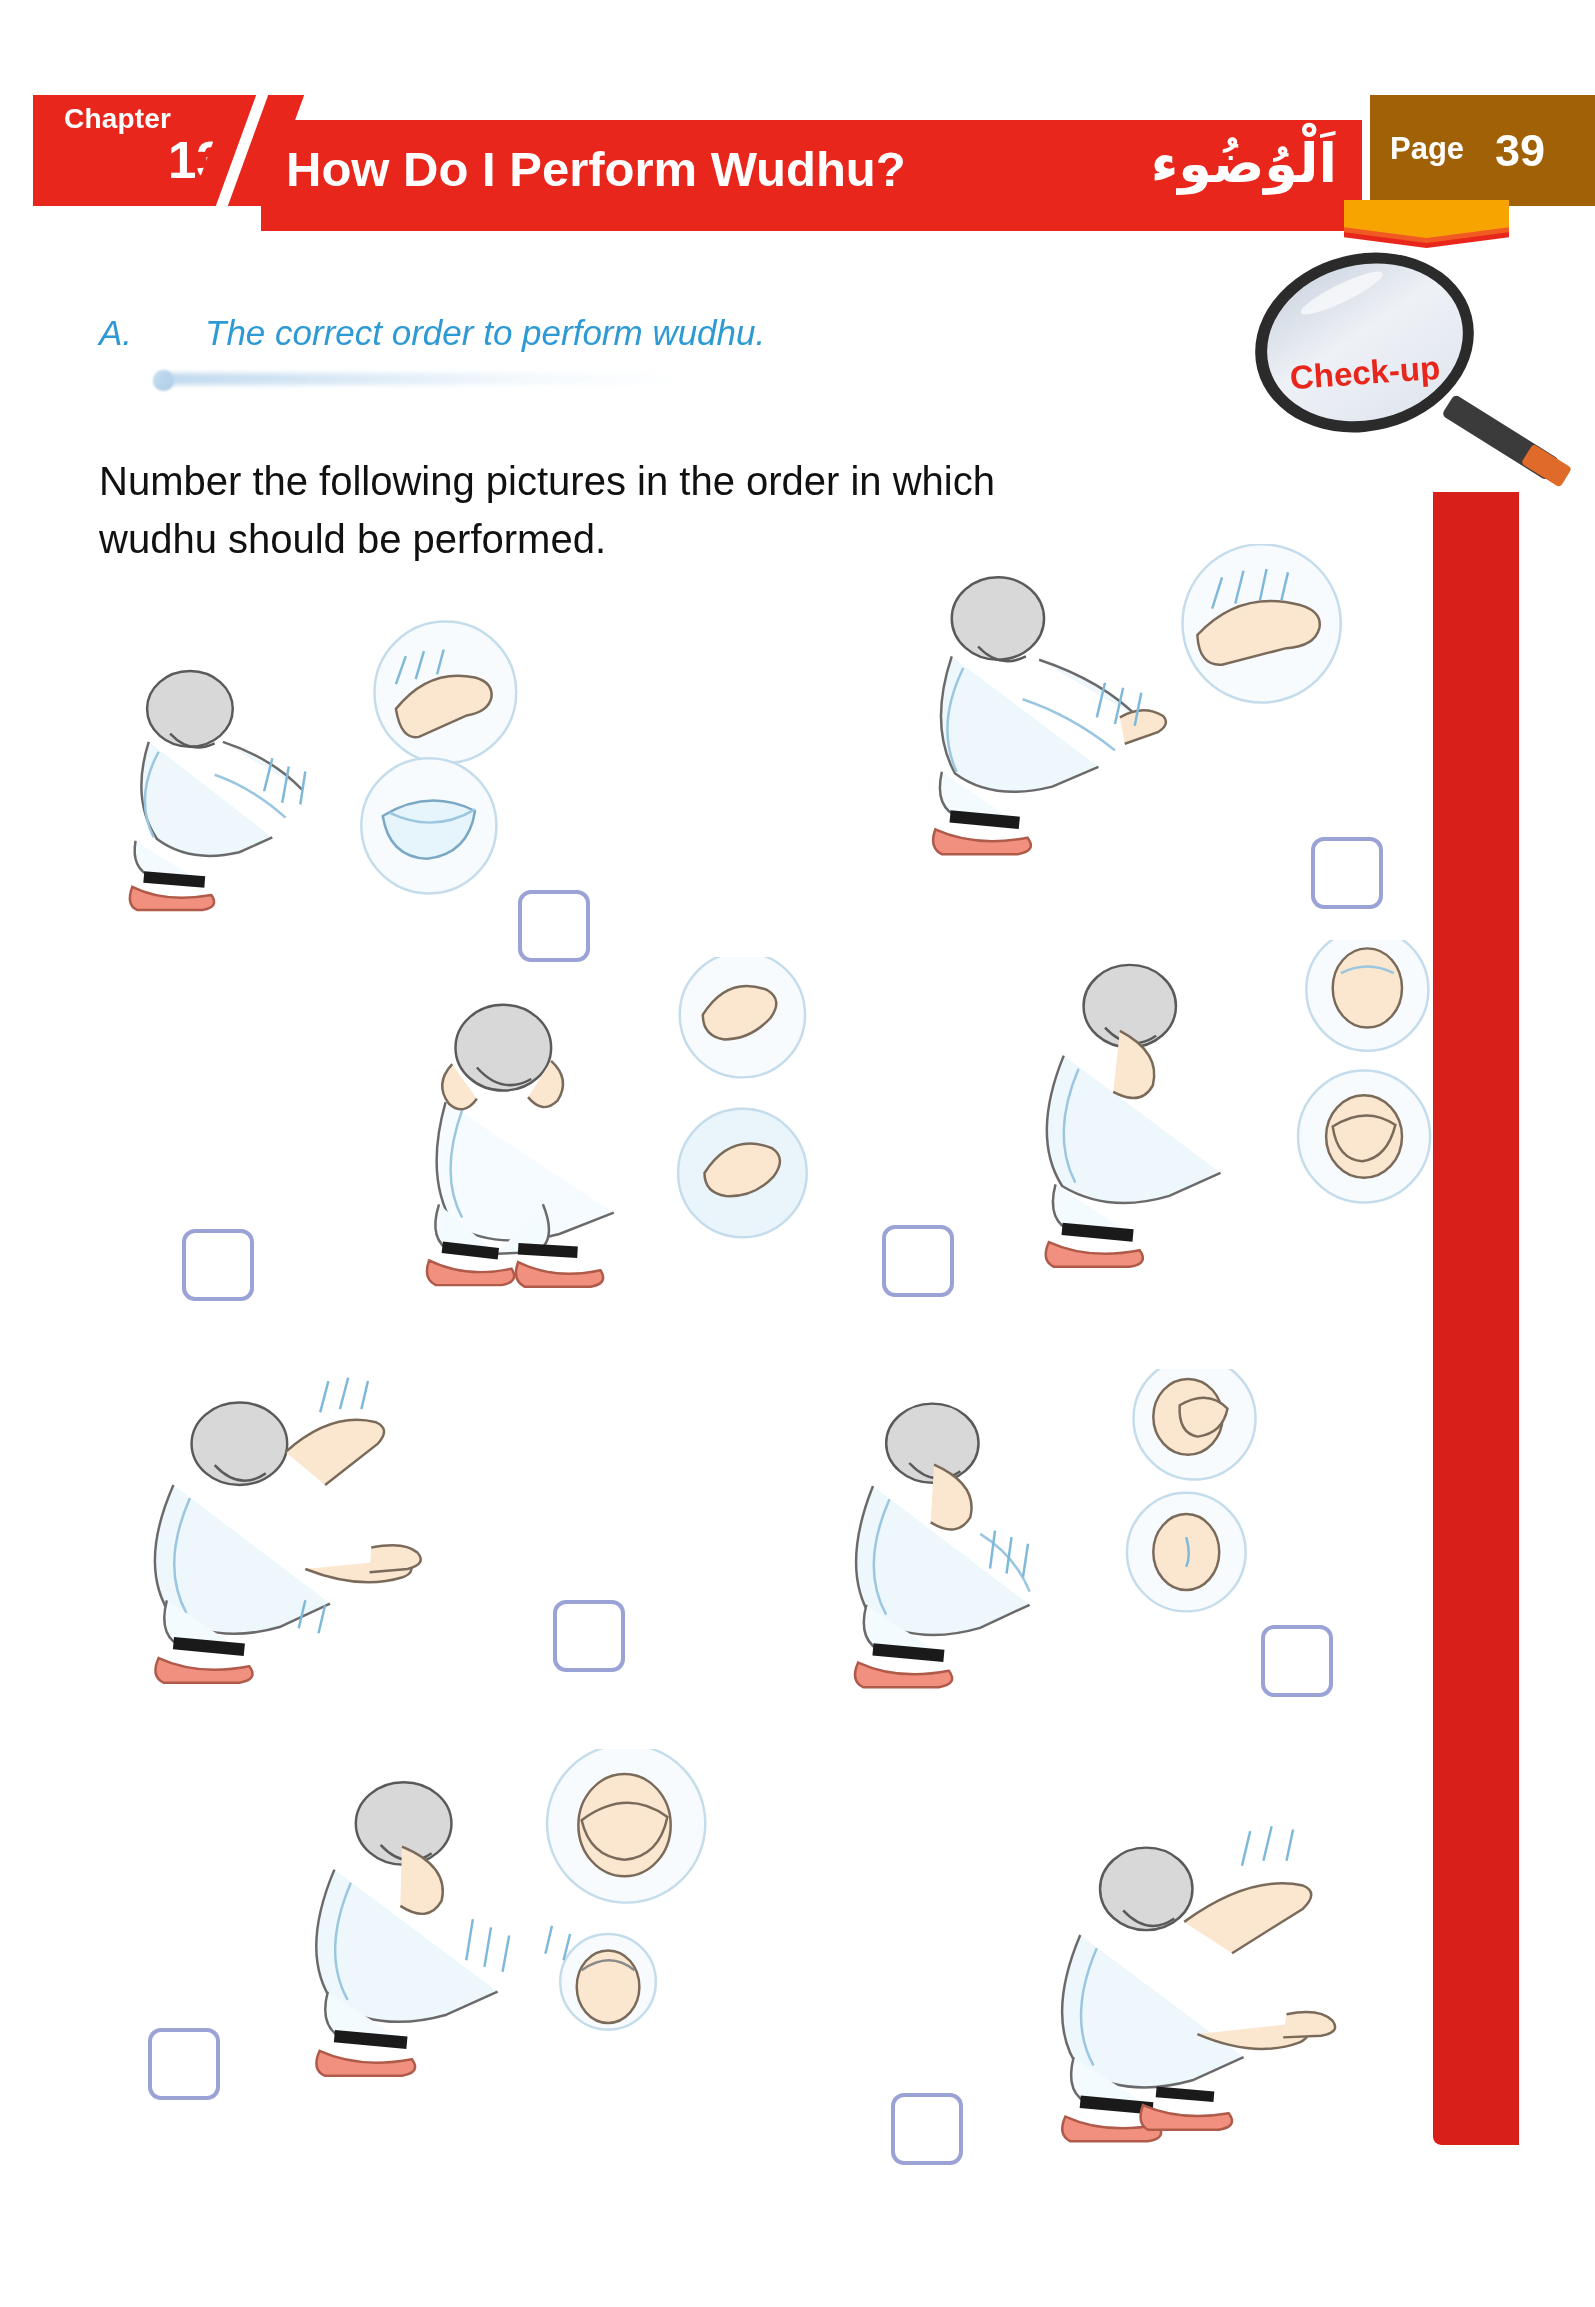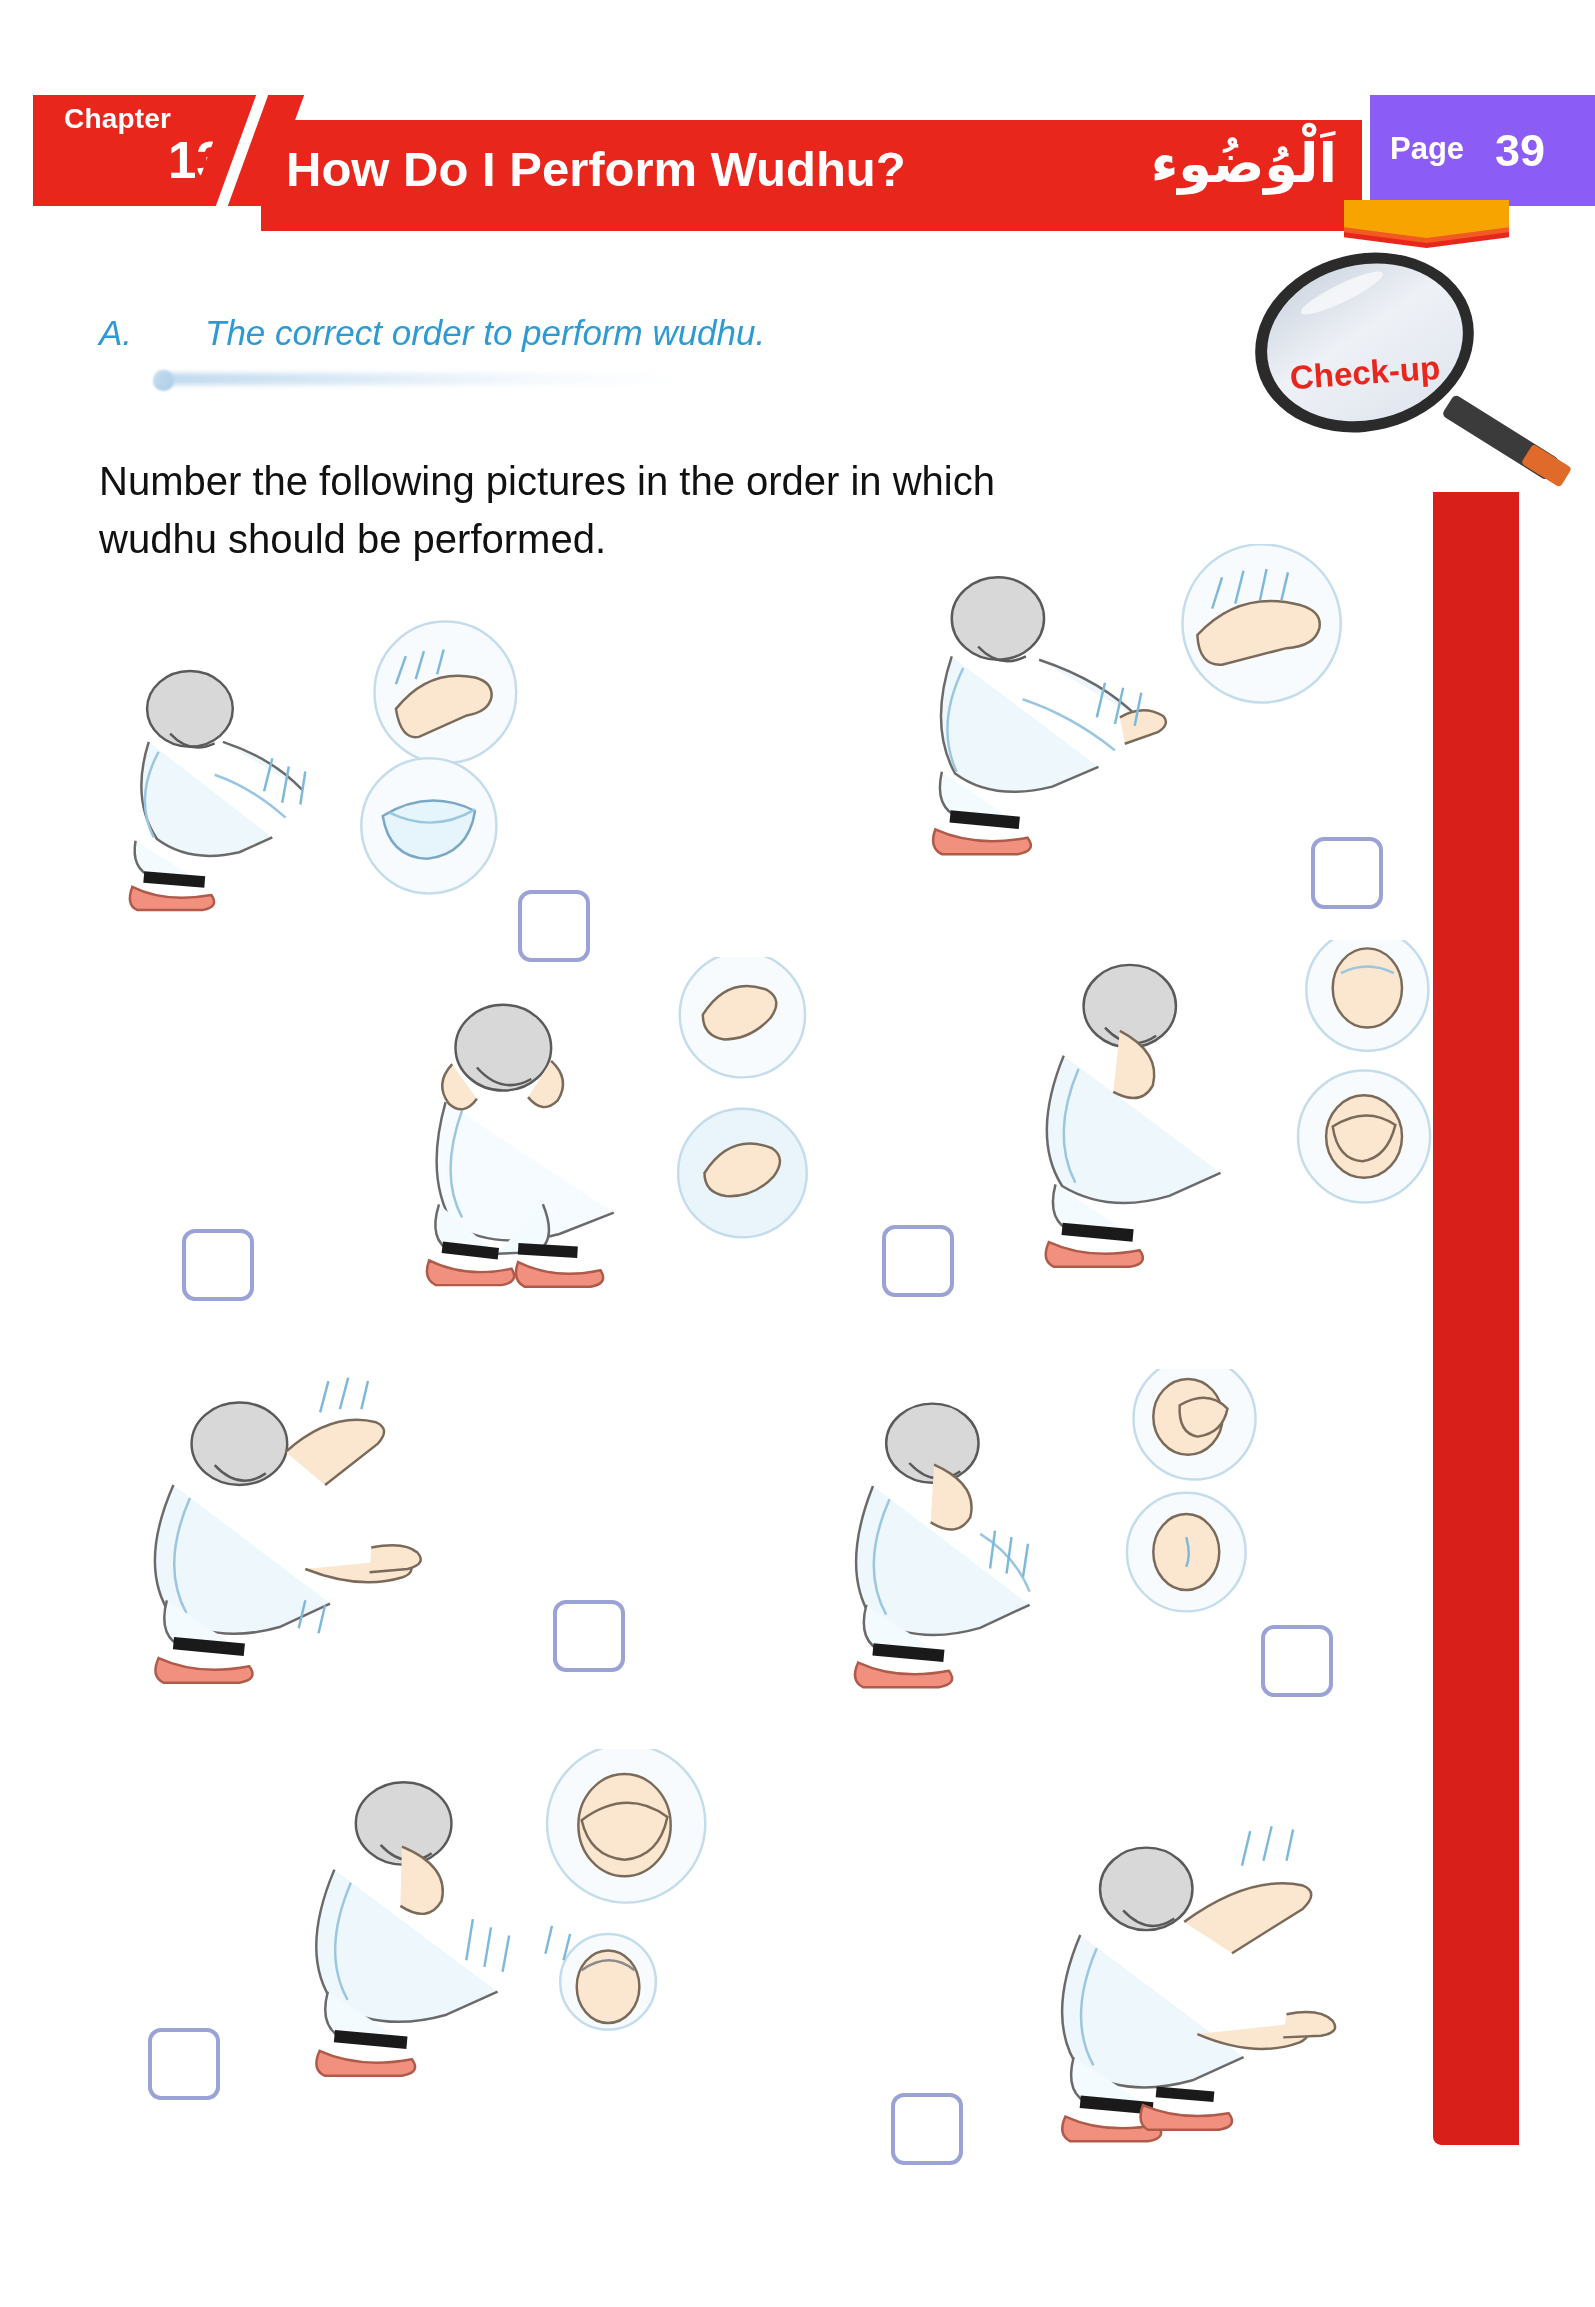--- a/index.html
+++ b/index.html
@@ -103,21 +103,21 @@
     width: 8.2px;
     height: 111px;
     background: #ffffff;
   }
   .header-page-block {
     position: absolute;
     left: 1370px;
     top: 0;
     width: 225px;
     height: 111px;
-    background: #8b5cf6;
+    background: #a16207;
   }
   .header-page-label {
     position: absolute;
     left: 20px;
     top: 36px;
     font-size: 31px;
     font-weight: bold;
     color: #ffffff;
   }
   .header-page-number {

